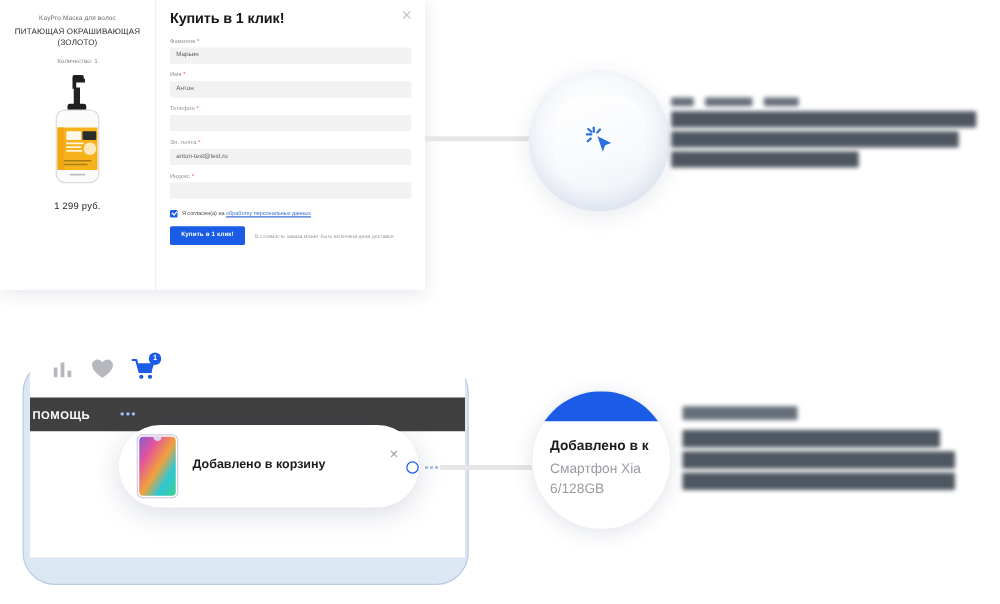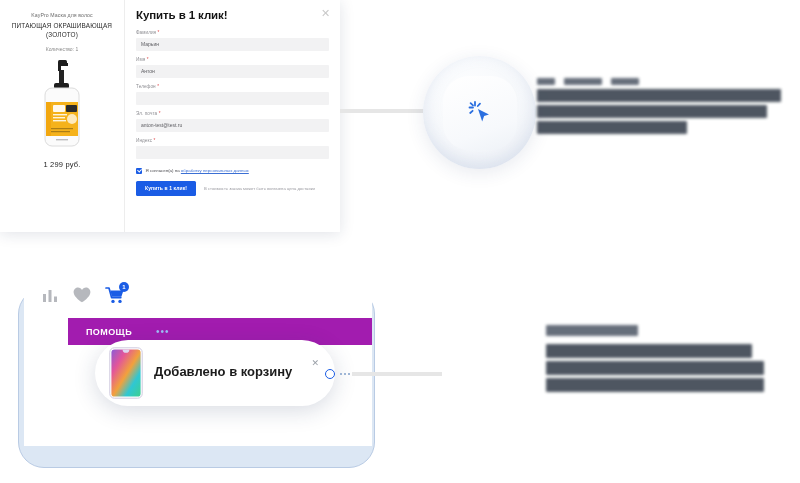--- a/index.html
+++ b/index.html
@@ -112,36 +112,36 @@
   #icon-row{height:42px;display:flex;align-items:center;padding-left:18px;gap:14px;}
   .icon-compare{display:block;}
   .icon-heart{display:block;}
   .cart-wrap{position:relative;display:block;}
   #cart-badge{
     position:absolute;right:-4px;top:-4px;width:10px;height:10px;border-radius:50%;
     background:#1a5ce5;color:#fff;font-size:6px;font-weight:bold;
     display:flex;align-items:center;justify-content:center;
   }
   #blue-bar{
-    height:27px;background:#a21caf;display:flex;align-items:center;
-    padding-left:18px;gap:24px;margin-left:44px;
+    height:27px;background:#404040;display:flex;align-items:center;
+    padding-left:2px;gap:24px;
   }
   #nav-help{color:#fff;font-size:9px;font-weight:bold;letter-spacing:.4px;}
   #nav-dots{color:#9dbdf5;font-size:10px;letter-spacing:1px;}
 
   
   #toast{
     position:absolute;left:95px;top:340px;width:240px;height:66px;
     background:#fff;border-radius:33px;
     box-shadow:0 5px 22px rgba(30,50,90,.17);
     display:flex;align-items:center;padding:0 14px 0 14px;box-sizing:border-box;gap:11px;
   }
   #toast-phone{width:34px;height:52px;flex:0 0 34px;position:relative;}
   #toast-text{flex:1;}
-  #toast-title{font-size:13px;font-weight:bold;color:#1b1b1b;margin-bottom:3px;}
+  #toast-title{font-size:10px;font-weight:bold;color:#1b1b1b;margin-bottom:3px;}
   #toast-sub{font-size:8.2px;color:#9b9ba2;line-height:1.35;}
   #toast-close{
     position:absolute;right:16px;top:18px;color:#9aa0a8;font-size:9px;cursor:pointer;
   }
   #toast-dot{
     position:absolute;right:0px;top:29px;width:8px;height:8px;border-radius:50%;
     border:1.3px solid #1a5ce5;background:#fff;
   }
 
   
@@ -331,20 +331,28 @@
     <div id="toast-text">
       <div id="toast-title">Добавлено в корзину</div>
     </div>
     <div id="toast-close">✕</div>
     <div id="toast-dot"></div>
   </div>
 
   <div id="conn-bot-dash"></div>
   <div id="conn-bot"></div>
 
+  <div id="circle-bot">
+    <div id="circle-bot-blue"></div>
+    <div id="circle-bot-body">
+      <div id="circle-bot-title">Добавлено в к</div>
+      <div id="circle-bot-sub">Смартфон Xia</div>
+      <div id="circle-bot-sub">6/128GB</div>
+    </div>
+  </div>
 
   <div class="redact-group" style="left:546px;top:325px;">
     <span class="redact mid" style="width:92px;height:11px;margin-bottom:8px;"></span>
     <span class="redact dark" style="width:206px;height:14px;margin-bottom:3px;"></span>
     <span class="redact dark" style="width:218px;height:14px;margin-bottom:3px;"></span>
     <span class="redact dark" style="width:218px;height:14px;"></span>
   </div>
 
 </div>
 

